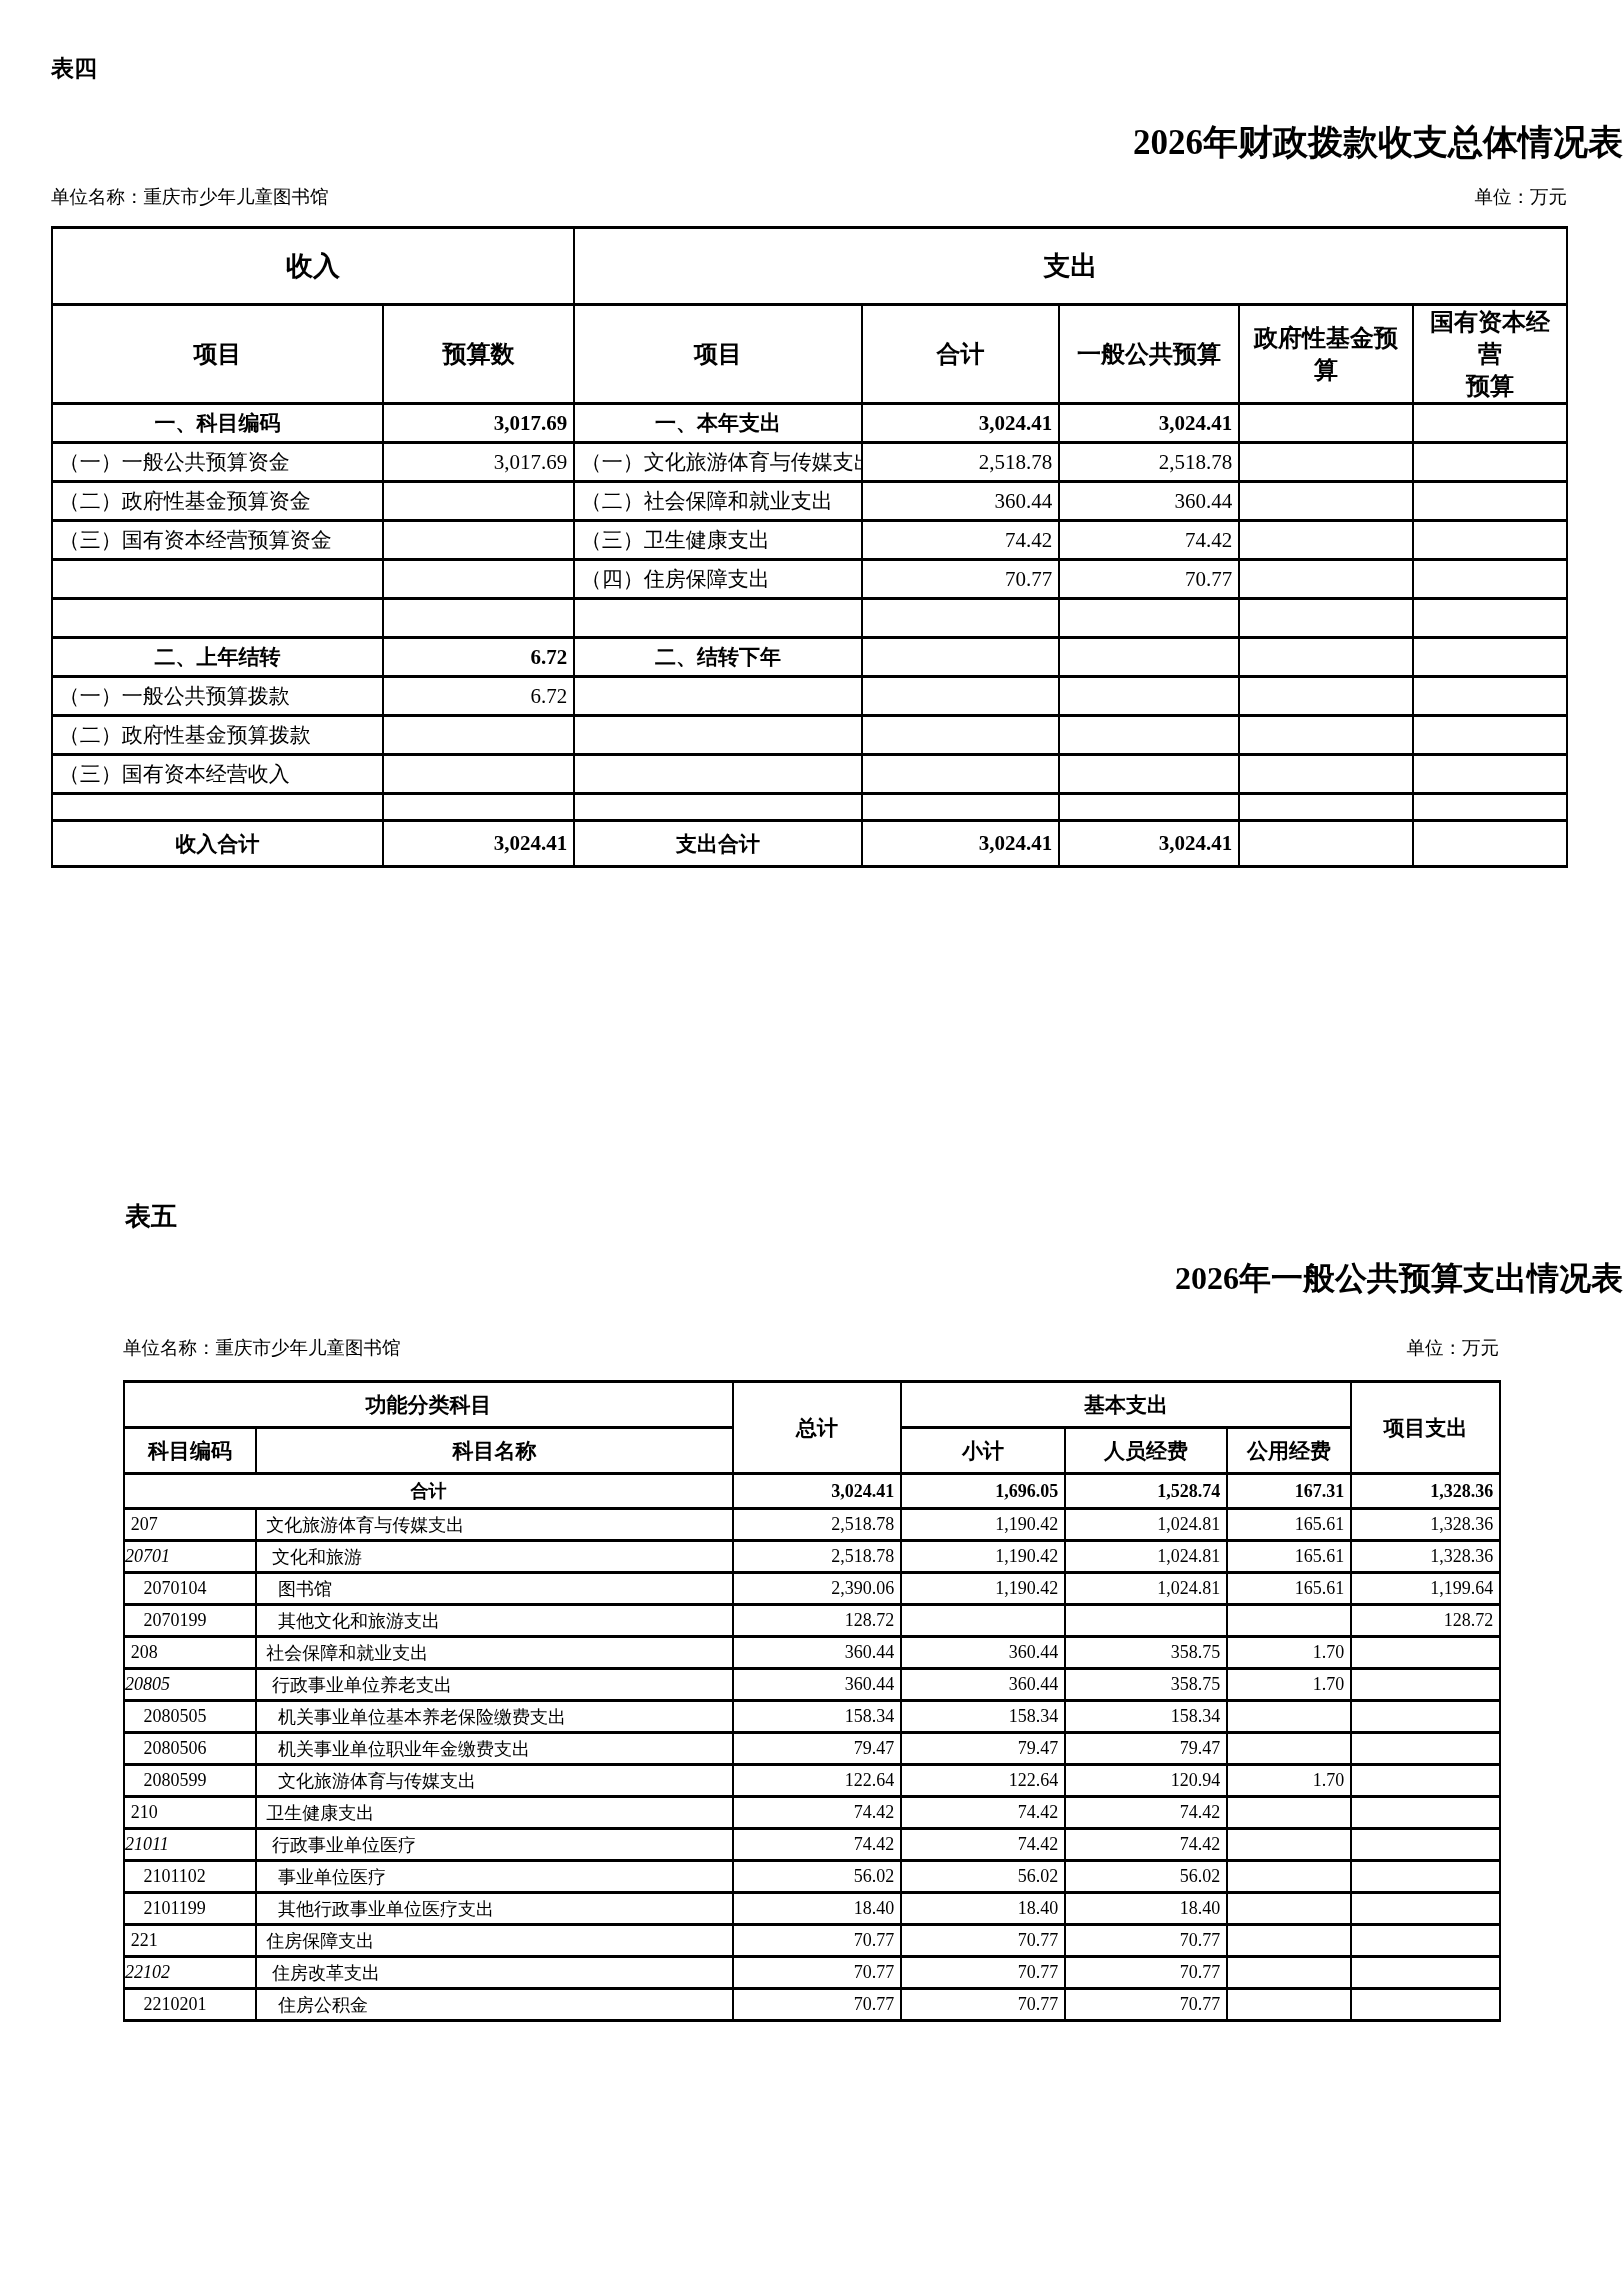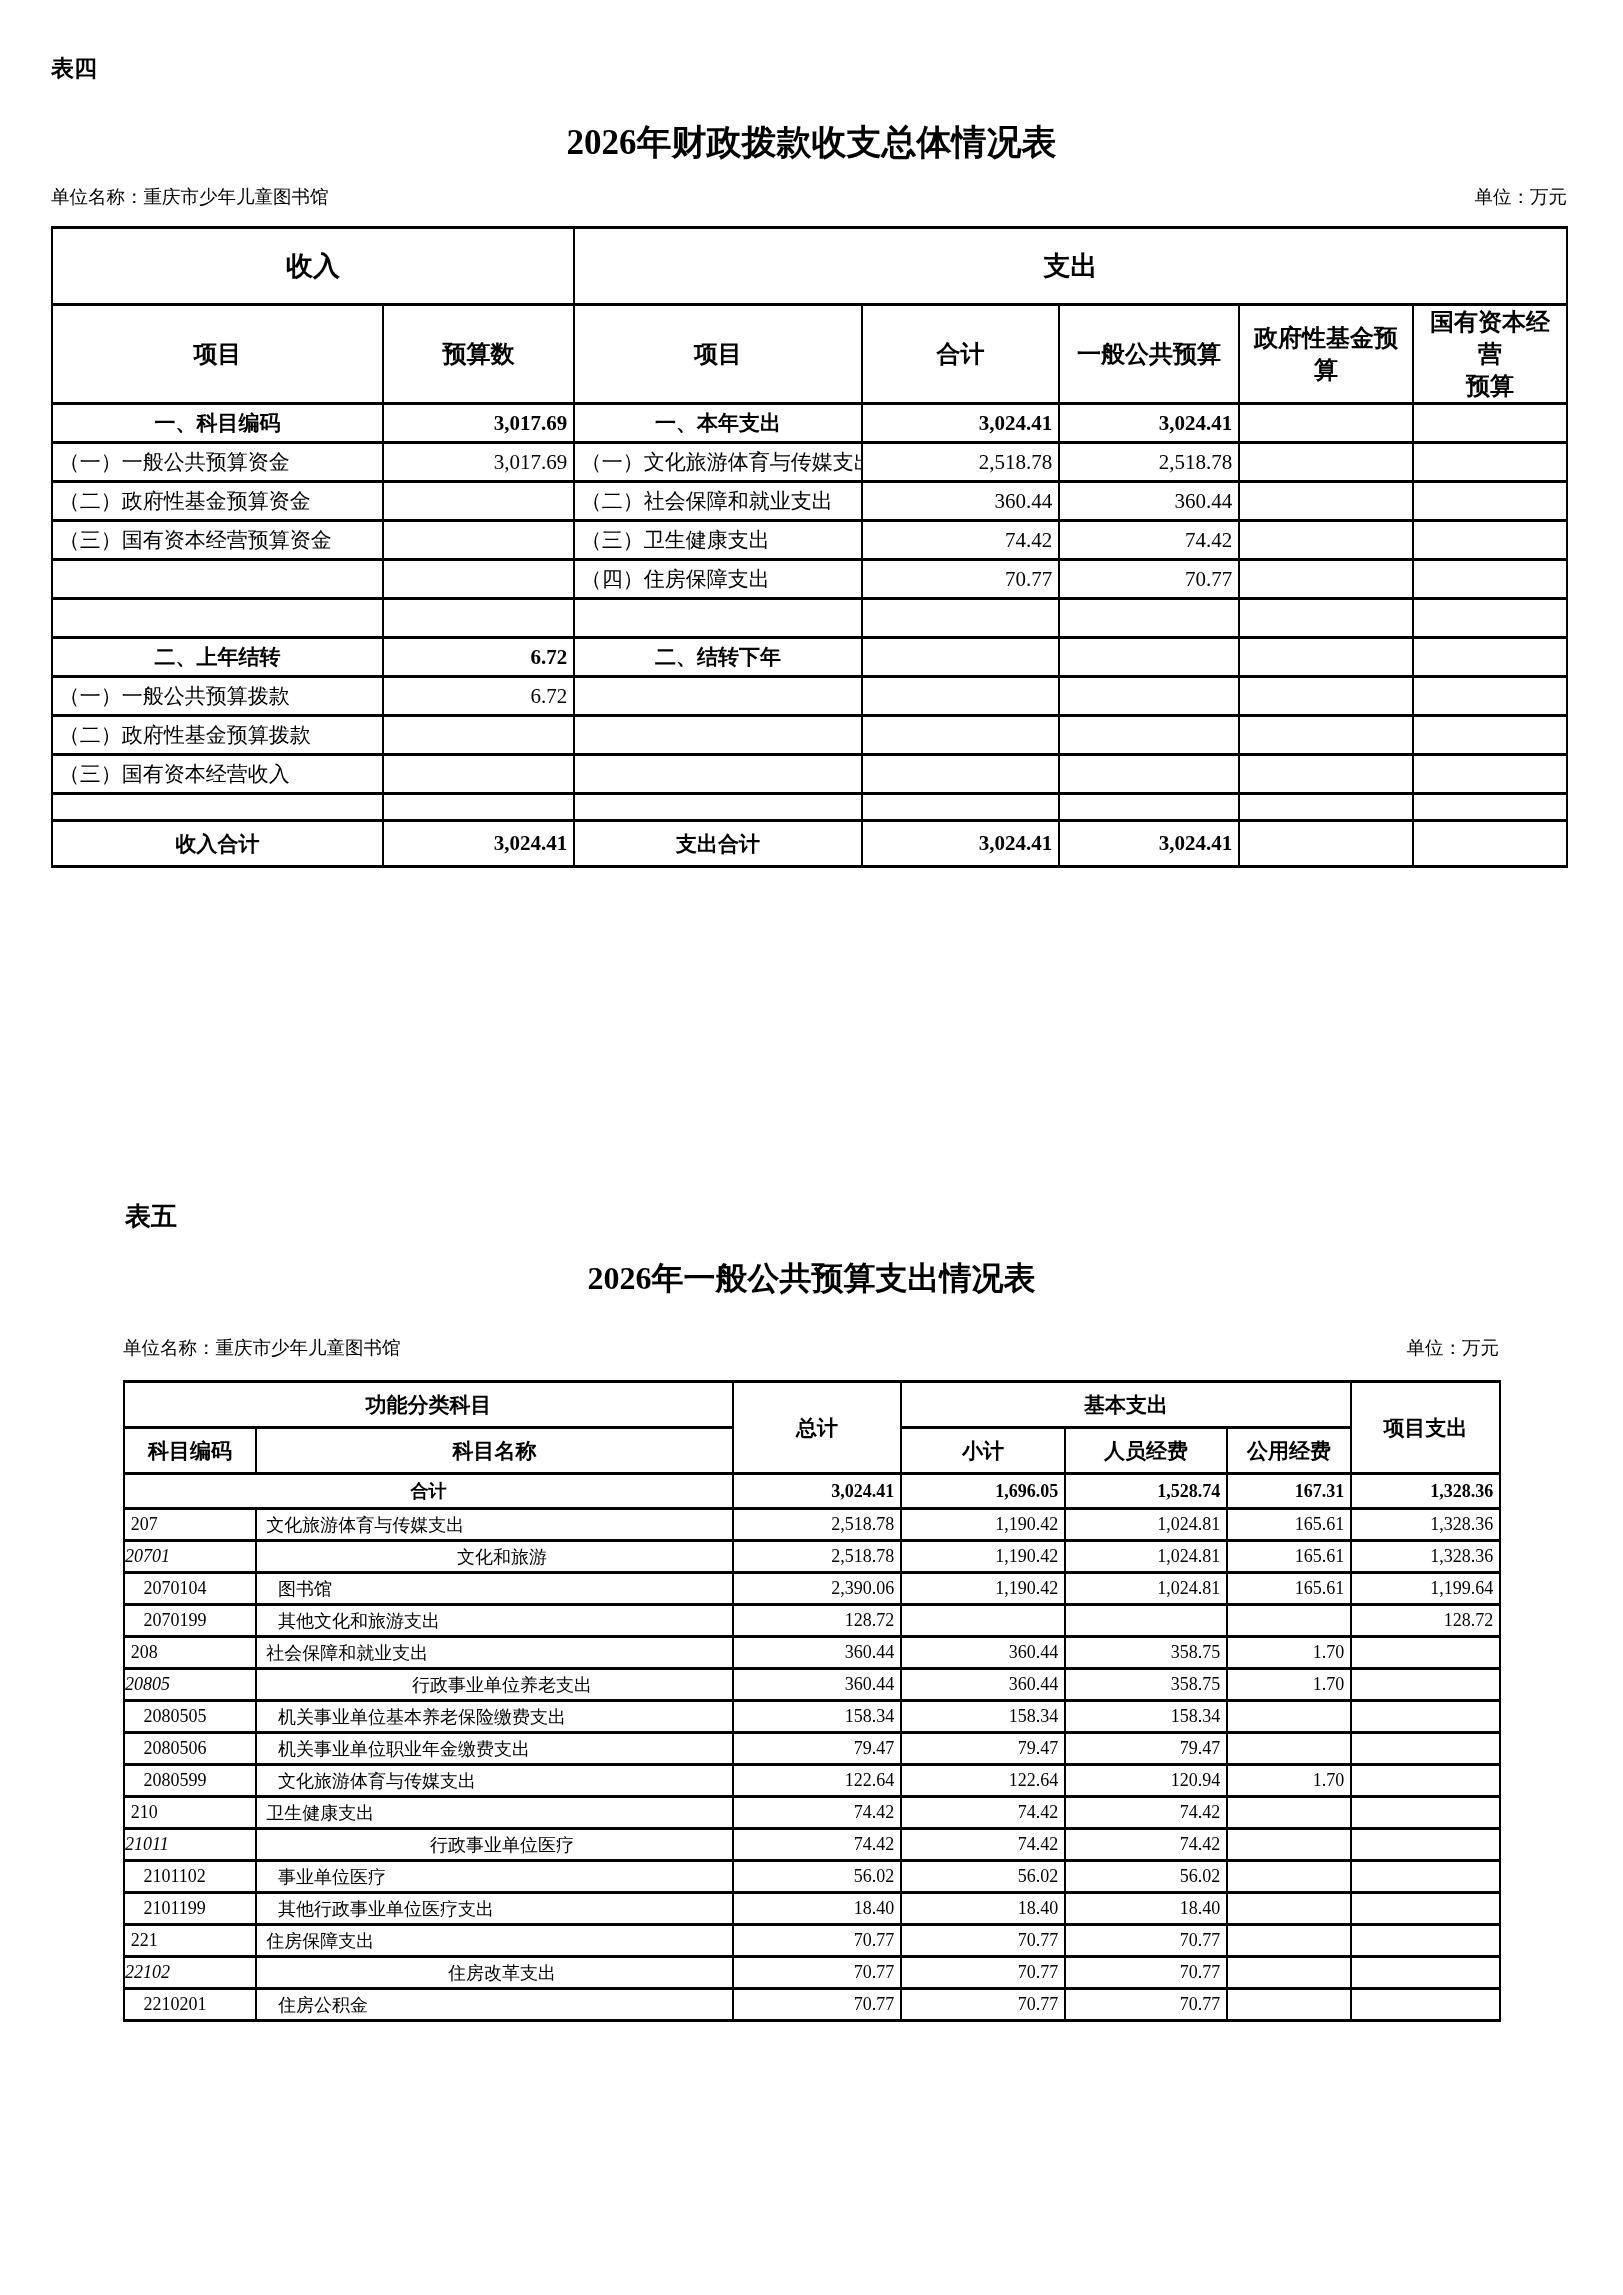--- a/index.html
+++ b/index.html
@@ -1,19 +1,19 @@
 <!DOCTYPE html>
 <html style="font-size:9.3px"><head>
 <meta charset="utf-8">
 <style>
   html,body{margin:0;padding:0;background:#e8e8e8;}
   .sheet{position:relative;width:1623px;height:2295px;background:#ffffff;margin:0 auto;
          font-family:"Liberation Serif","DejaVu Serif",serif;color:#000;}
   .tag{position:absolute;font-weight:bold;font-size:23px;}
-  .doc-title{position:absolute;left:0;width:1623px;text-align:center;font-weight:bold;}
+  .doc-title{position:absolute;left:0;width:1623px;text-align:right;font-weight:bold;}
   .t4-title{top:119px;font-size:35px;}
   .t5-title{top:1257px;font-size:32px;}
   .meta{position:absolute;display:flex;justify-content:space-between;font-size:18.5px;}
   .t4-meta{left:51px;top:184px;width:1516px;}
   .t5-meta{left:123px;top:1335px;width:1376px;}
   table{position:absolute;border-collapse:collapse;table-layout:fixed;}
   .t4{left:51px;top:226px;width:1516px;}
   .t5{left:123px;top:1380px;width:1376px;}
   td,th{border:2.3px solid #000;border-top-width:3.5px;border-bottom-width:3.5px;
         overflow:hidden;vertical-align:middle;padding:0;}
@@ -25,21 +25,21 @@
   .t4 tbody tr.hshort{height:27px;}
   .t4 tbody tr.htall{height:46px;}
   .t5 thead tr{height:46px;}      .t5 thead th{font-size:21px;}
   .t5 tbody tr{height:32px;}      .t5 tbody td{font-size:18px;}
   .t5 tbody tr.total{height:35px;}
   .bold{font-weight:bold;}
   .num{text-align:right;padding-right:5.8px;}
   .lab-c{text-align:center;}
   .lab-l{text-align:left;padding-left:5.8px;}
   .t5 td.c0{padding-left:5.8px;} .t5 td.c1{font-style:italic;} .t5 td.c2{padding-left:18.5px;}
-  .t5 td.n0{padding-left:9.3px;} .t5 td.n1{padding-left:15px;text-align:center;} .t5 td.n2{padding-left:21px;}
+  .t5 td.n0{padding-left:9.3px;} .t5 td.n1{padding-left:15px;} .t5 td.n2{padding-left:21px;}
 </style>
 </head>
 <body>
 
 <div class="sheet">
 
   <div class="tag" style="left:51px;top:53px;">表四</div>
   <div class="doc-title t4-title">2026年财政拨款收支总体情况表</div>
   <div class="meta t4-meta">
     <span>单位名称：重庆市少年儿童图书馆</span>

